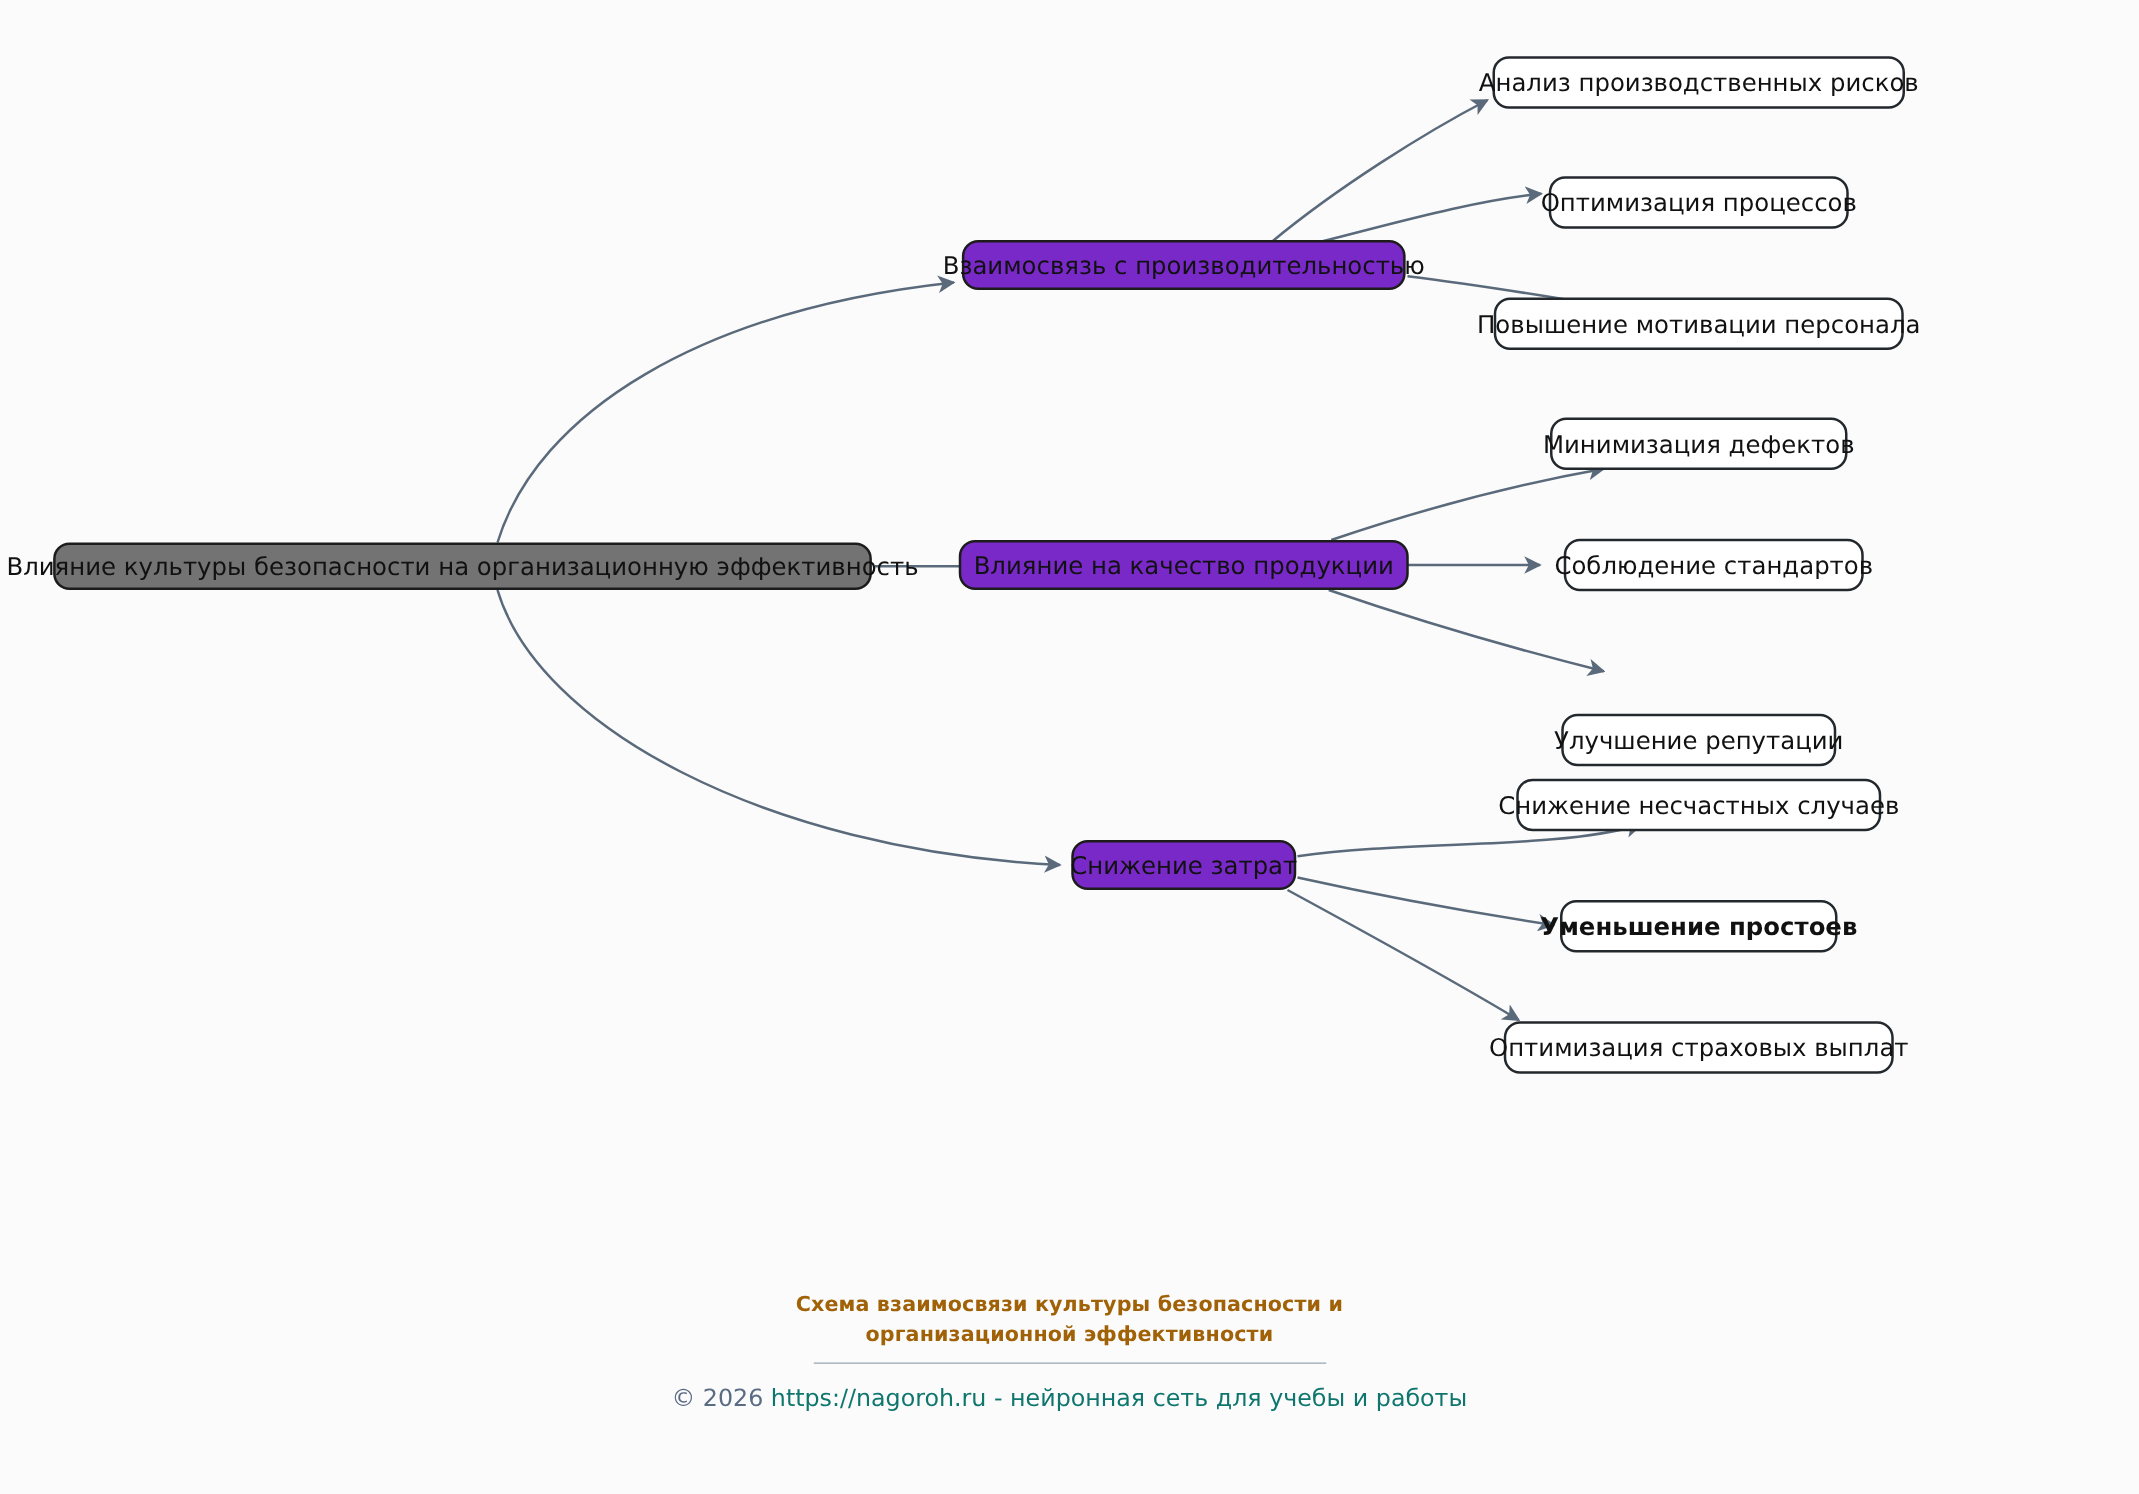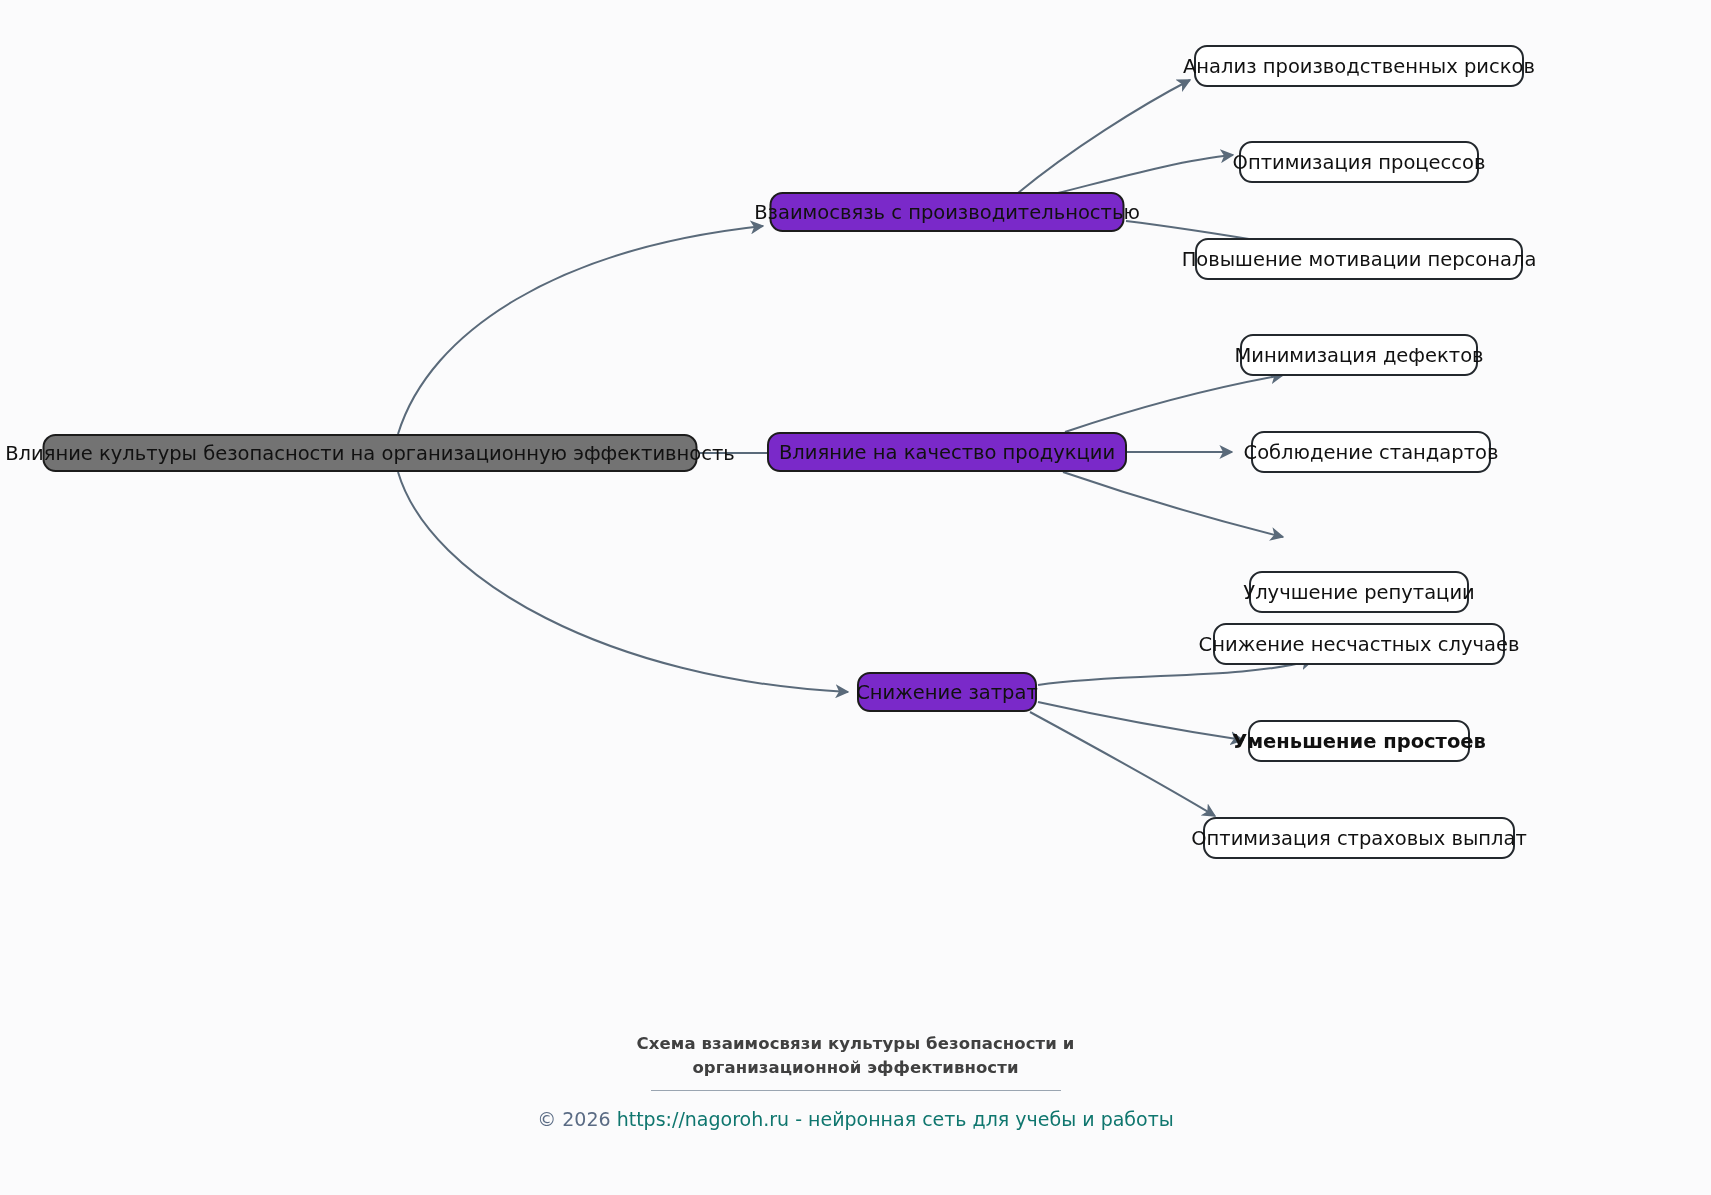--- a/index.html
+++ b/index.html
@@ -57,21 +57,21 @@
     height: 42px;
   }
   .footer {
     position: absolute;
     left: 0;
     width: 1711px;
     text-align: center;
   }
   .footer-title {
     top: 1032px;
-    color: #404040;
+    color: #a16207;
     font-size: 16.5px;
     font-weight: bold;
     line-height: 24px;
     letter-spacing: 0.1px;
   }
   .footer-rule {
     position: absolute;
     left: 50%;
     transform: translateX(-50%);
     top: 1090px;

